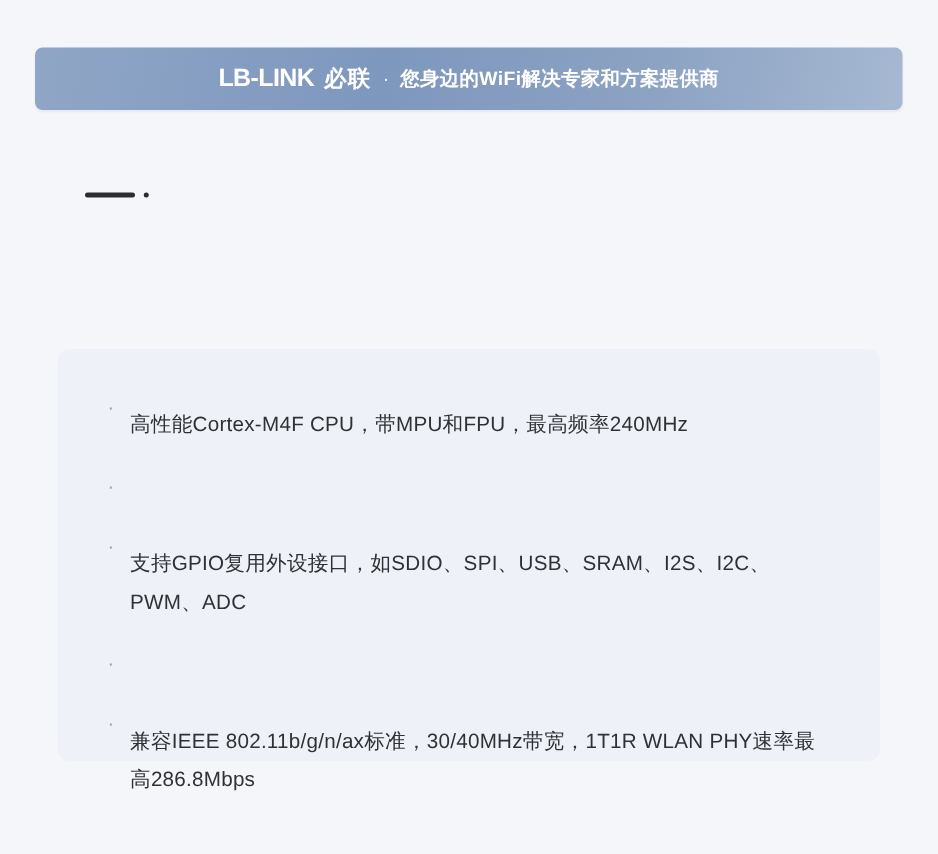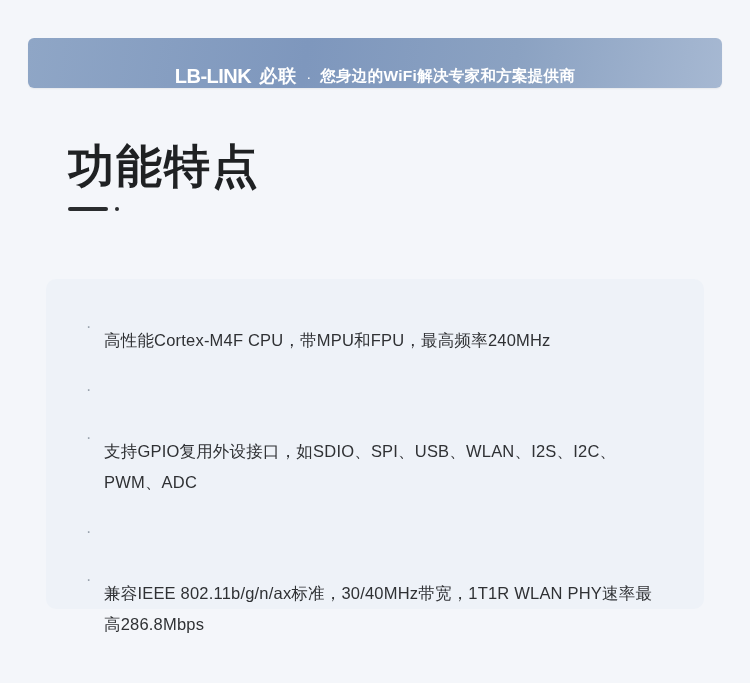--- a/index.html
+++ b/index.html
@@ -24,21 +24,21 @@
   
   .banner {
     position: absolute;
     left: 28px;
     top: 38px;
     width: 694px;
     height: 50px;
     border-radius: 6px;
     background: linear-gradient(100deg, #8fa6c6 0%, #7e97bd 40%, #8ba2c2 70%, #a6b8d2 100%);
     display: flex;
-    align-items: flex-end;
+    align-items: center;
     justify-content: center;
     box-shadow: 0 1px 2px rgba(0,0,0,0.06);
   }
   .banner-inner {
     display: flex;
     align-items: center;
     gap: 8px;
     white-space: nowrap;
   }
   .brand-logo {
@@ -143,39 +143,38 @@
   <div class="banner">
     <div class="banner-inner">
       <span class="brand-logo">LB-LINK</span>
       <span class="brand-cn">必联</span>
       <span class="brand-dot">·</span>
       <span class="brand-slogan">您身边的WiFi解决专家和方案提供商</span>
     </div>
   </div>
 
   <div class="title-block">
-    <h1 class="main-title">功能特点</h1>
     <div class="title-underline">
       <span class="bar"></span>
       <span class="dot"></span>
     </div>
   </div>
 
   <div class="feature-card">
     <ul class="feature-list">
       <li class="feature-item">
         <span class="bullet">·</span>
         <span class="feature-text">高性能Cortex-M4F CPU，带MPU和FPU，最高频率240MHz</span>
       </li>
       <li class="feature-item">
         <span class="bullet">·</span>
       </li>
       <li class="feature-item">
         <span class="bullet">·</span>
-        <span class="feature-text">支持GPIO复用外设接口，如SDIO、SPI、USB、WLAN、I2S、I2C、PWM、ADC</span>
+        <span class="feature-text">支持GPIO复用外设接口，如SDIO、SPI、USB、SRAM、I2S、I2C、PWM、ADC</span>
       </li>
       <li class="feature-item">
         <span class="bullet">·</span>
       </li>
       <li class="feature-item">
         <span class="bullet">·</span>
         <span class="feature-text">兼容IEEE 802.11b/g/n/ax标准，30/40MHz带宽，1T1R WLAN PHY速率最高286.8Mbps</span>
       </li>
     </ul>
   </div>

